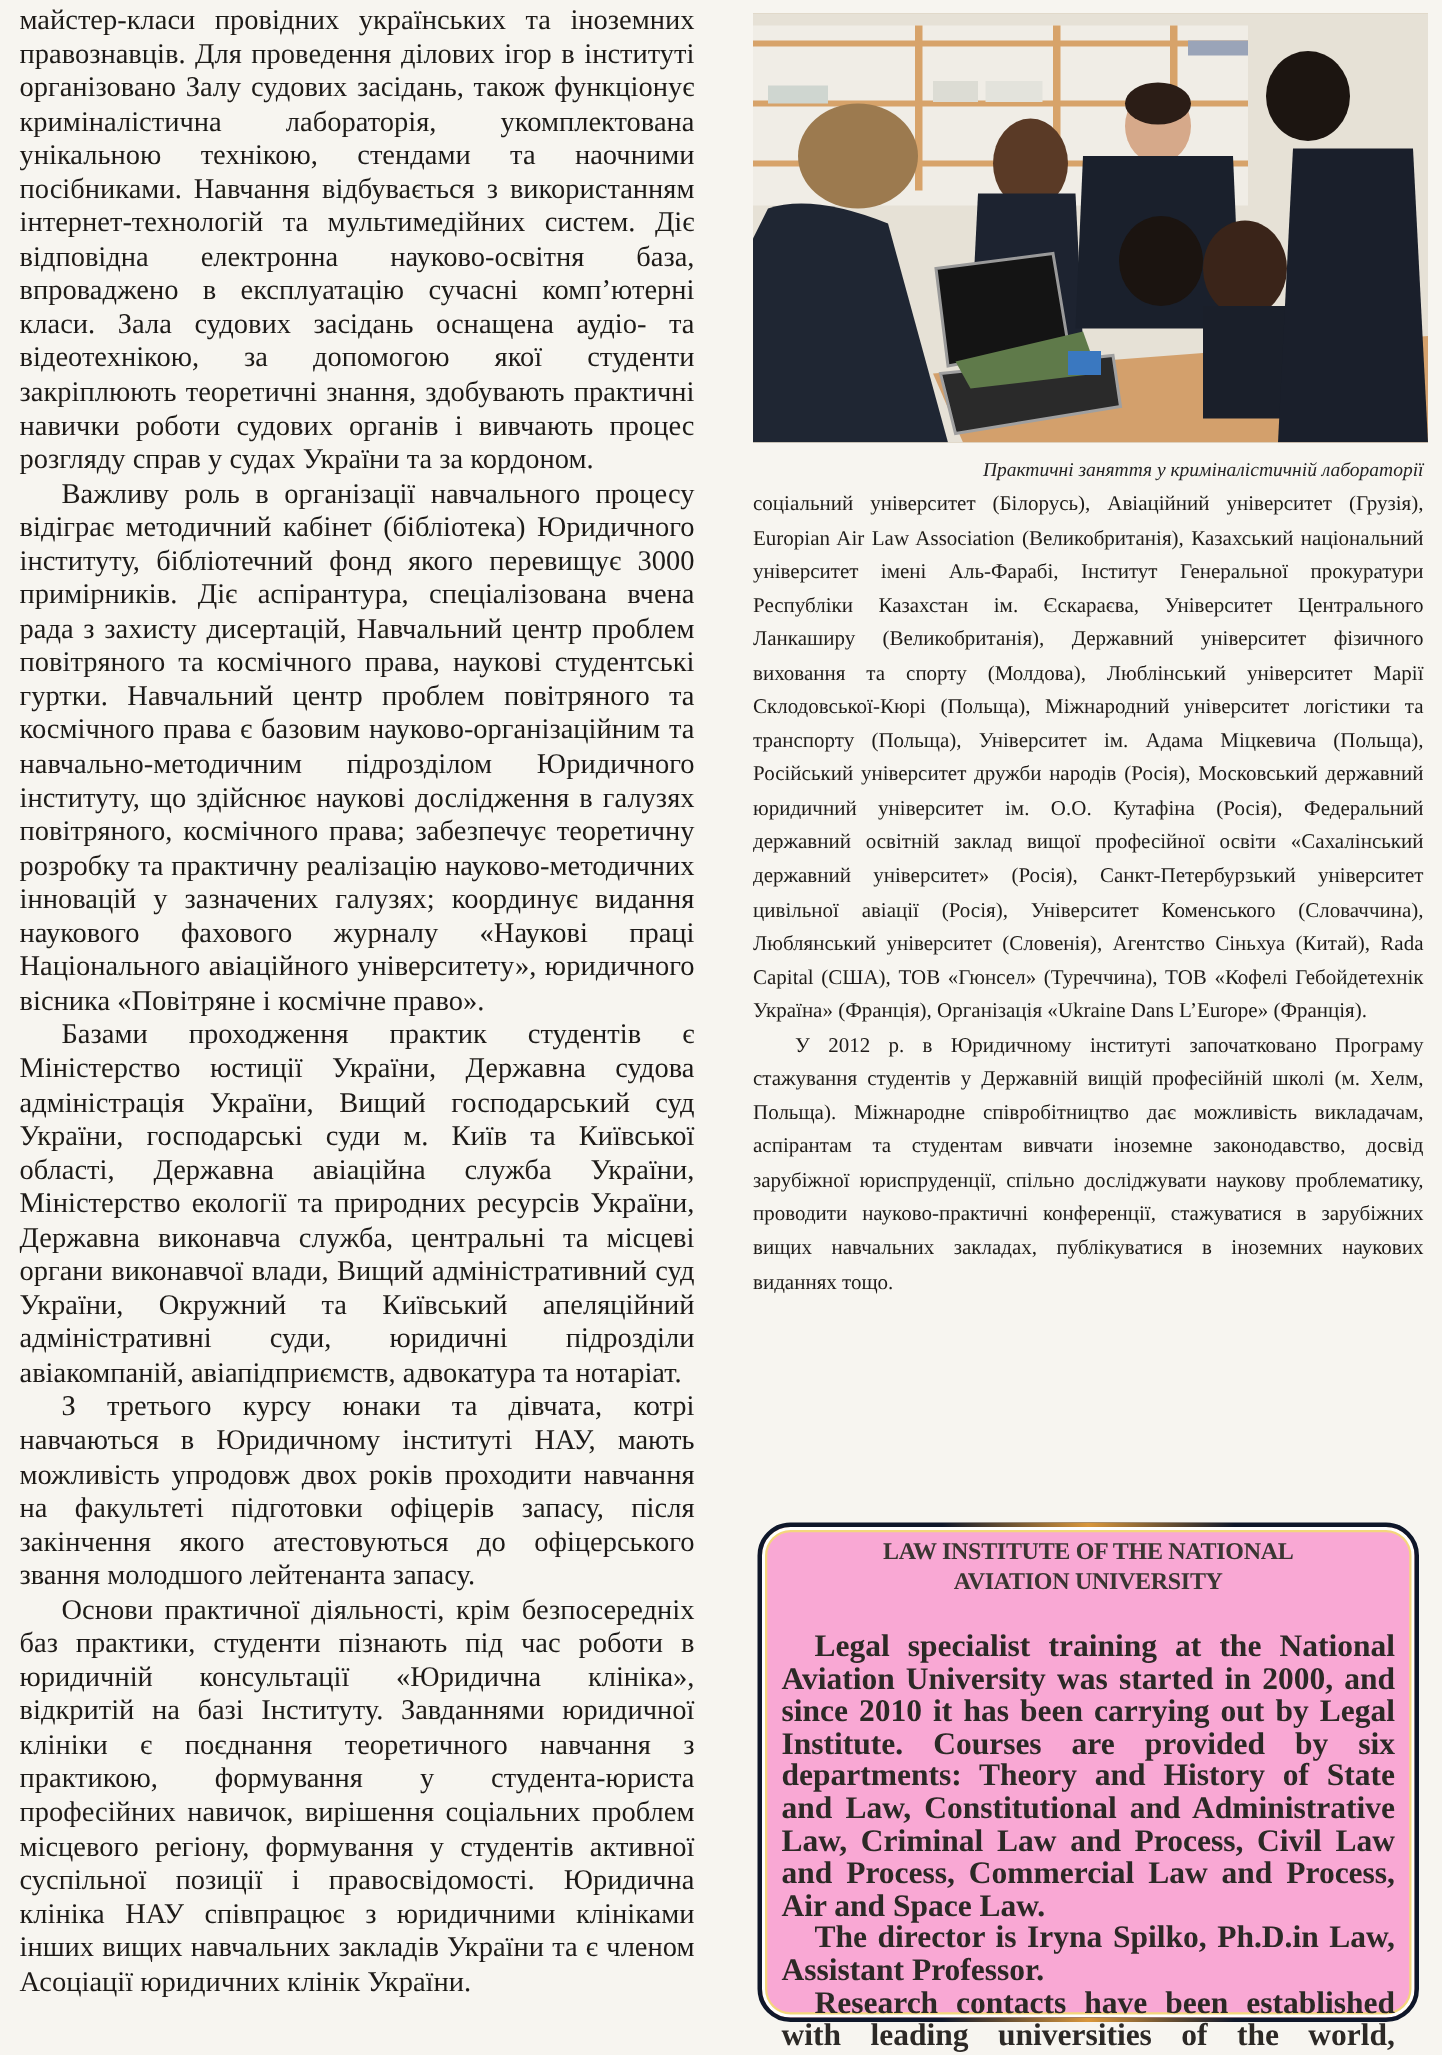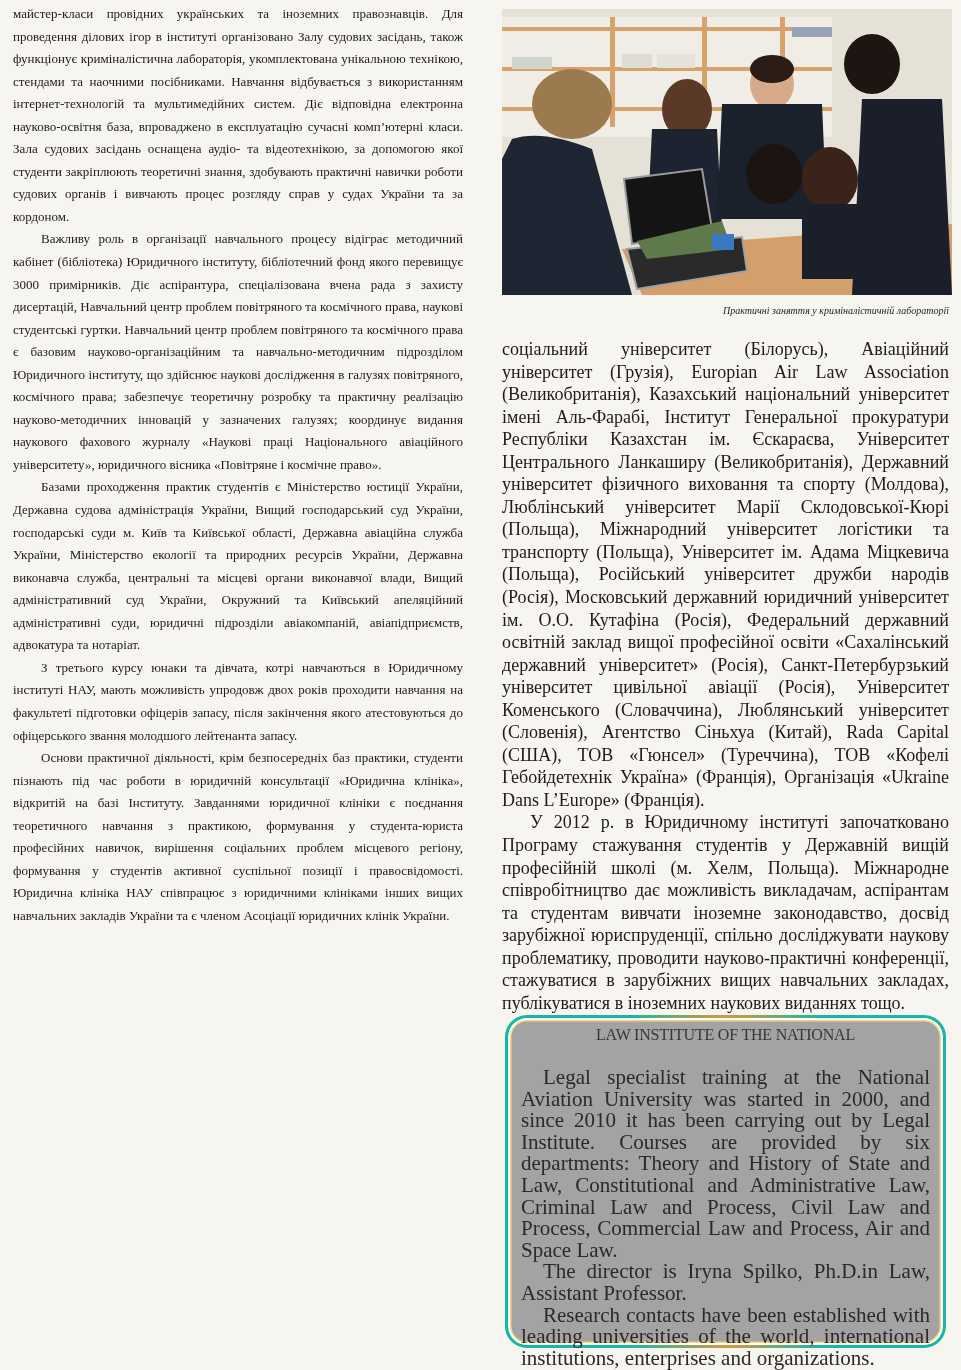--- a/index.html
+++ b/index.html
@@ -5,44 +5,45 @@
   html, body { margin: 0; padding: 0; }
   body {
     width: 961px; height: 1370px; overflow: hidden;
     background: #f7f5f0;
     font-family: "Liberation Serif", "DejaVu Serif", serif;
     color: #1e1b18;
     position: relative;
   }
   .col-left {
     position: absolute; left: 13px; top: 3px; width: 450px;
-    font-size: 13px; line-height: 22.55px; text-align: justify;
+    font-size: 19px; line-height: 22.55px; text-align: justify;
   }
   .col-right {
-    position: absolute; left: 502px; top: 338px; width: 447px;
-    font-size: 18px; line-height: 22.55px; text-align: justify;
+    position: absolute; left: 502px; top: 326px; width: 447px;
+    font-size: 14px; line-height: 22.55px; text-align: justify;
   }
   p { margin: 0; }
   p.indent { text-indent: 28px; }
   .photo {
     position: absolute; left: 502px; top: 9px; width: 450px; height: 286px;
     overflow: hidden; background: #c9b9a0;
   }
   .photo svg { display: block; }
   .caption {
     position: absolute; right: 12px; top: 305px;
-    font-style: italic; font-size: 10px; color: #222;
+    font-style: italic; font-size: 13px; color: #222;
   }
   .info-box {
     position: absolute; left: 505px; top: 1015px; width: 441px; height: 333px;
-    background: #a3a3a3;
-    border: 3px solid #14b8a6;
+    background: #f9a8d4;
+    border: 3px solid #0f172a;
     border-radius: 22px;
     box-shadow: inset 0 0 0 2px #fff, inset 0 0 0 3.5px #f4d67c;
     box-sizing: border-box;
+    font-weight: bold;
   }
   .info-box::before, .info-box::after {
     content: ""; position: absolute; left: 120px; right: 120px; height: 3px;
     background: linear-gradient(90deg, rgba(214,150,60,0), #d9973c, rgba(214,150,60,0));
   }
   .info-box::before { top: -3px; }
   .info-box::after { bottom: -3px; }
   .info-title {
     text-align: center; font-size: 16px; line-height: 20px; color: #3a3632;
     margin-top: 7px; letter-spacing: -0.2px;
@@ -104,19 +105,20 @@
 <div class="caption">Практичні заняття у криміналістичній лабораторії</div>
 
 <div class="col-right">
   <p>соціальний університет (Білорусь), Авіаційний університет (Грузія), Europian Air Law Association (Великобританія), Казахський національний університет імені Аль-Фарабі, Інститут Генеральної прокуратури Республіки Казахстан ім. Єскараєва, Університет Центрального Ланкаширу (Великобританія), Державний університет фізичного виховання та спорту (Молдова), Люблінський університет Марії Склодовської-Кюрі (Польща), Міжнародний університет логістики та транспорту (Польща), Університет ім. Адама Міцкевича (Польща), Російський університет дружби народів (Росія), Московський державний юридичний університет ім. О.О. Кутафіна (Росія), Федеральний державний освітній заклад вищої професійної освіти «Сахалінський державний університет» (Росія), Санкт-Петербурзький університет цивільної авіації (Росія), Університет Коменського (Словаччина), Люблянський університет (Словенія), Агентство Сіньхуа (Китай), Rada Capital (США), ТОВ «Гюнсел» (Туреччина), ТОВ «Кофелі Гебойдетехнік Україна» (Франція), Організація «Ukraine Dans L’Europe» (Франція).</p>
   <p class="indent">У 2012 р. в Юридичному інституті започатковано Програму стажування студентів у Державній вищій професійній школі (м. Хелм, Польща). Міжнародне співробітництво дає можливість викладачам, аспірантам та студентам вивчати іноземне законодавство, досвід зарубіжної юриспруденції, спільно досліджувати наукову проблематику, проводити науково-практичні конференції, стажуватися в зарубіжних вищих навчальних закладах, публікуватися в іноземних наукових виданнях тощо.</p>
 </div>
 
 <div class="info-box">
   <div class="info-title">
     <div>LAW INSTITUTE OF THE NATIONAL</div>
+    <div>AVIATION UNIVERSITY</div>
   </div>
   <div class="info-body">
     <p class="indent">Legal specialist training at the National Aviation University was started in 2000, and since 2010 it has been carrying out by Legal Institute. Courses are provided by six departments: Theory and History of State and Law, Constitutional and Administrative Law, Criminal Law and Process, Civil Law and Process, Commercial Law and Process, Air and Space Law.</p>
     <p class="indent">The director is Iryna Spilko, Ph.D.in Law, Assistant Professor.</p>
     <p class="indent">Research contacts have been established with leading universities of the world, international institutions, enterprises and organizations.</p>
   </div>
 </div>
 
 </body></html>

